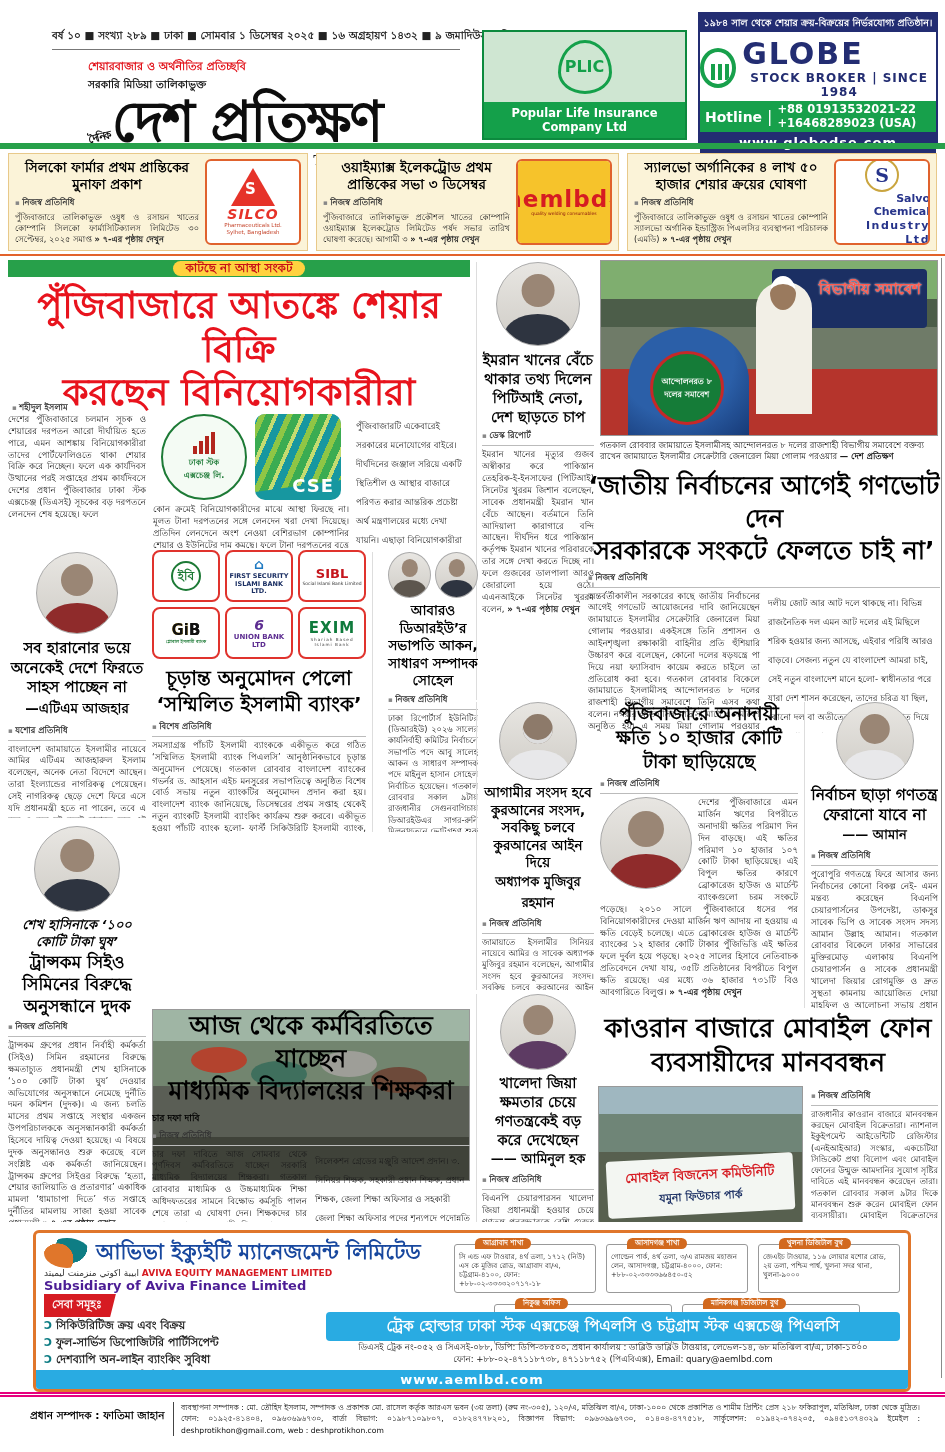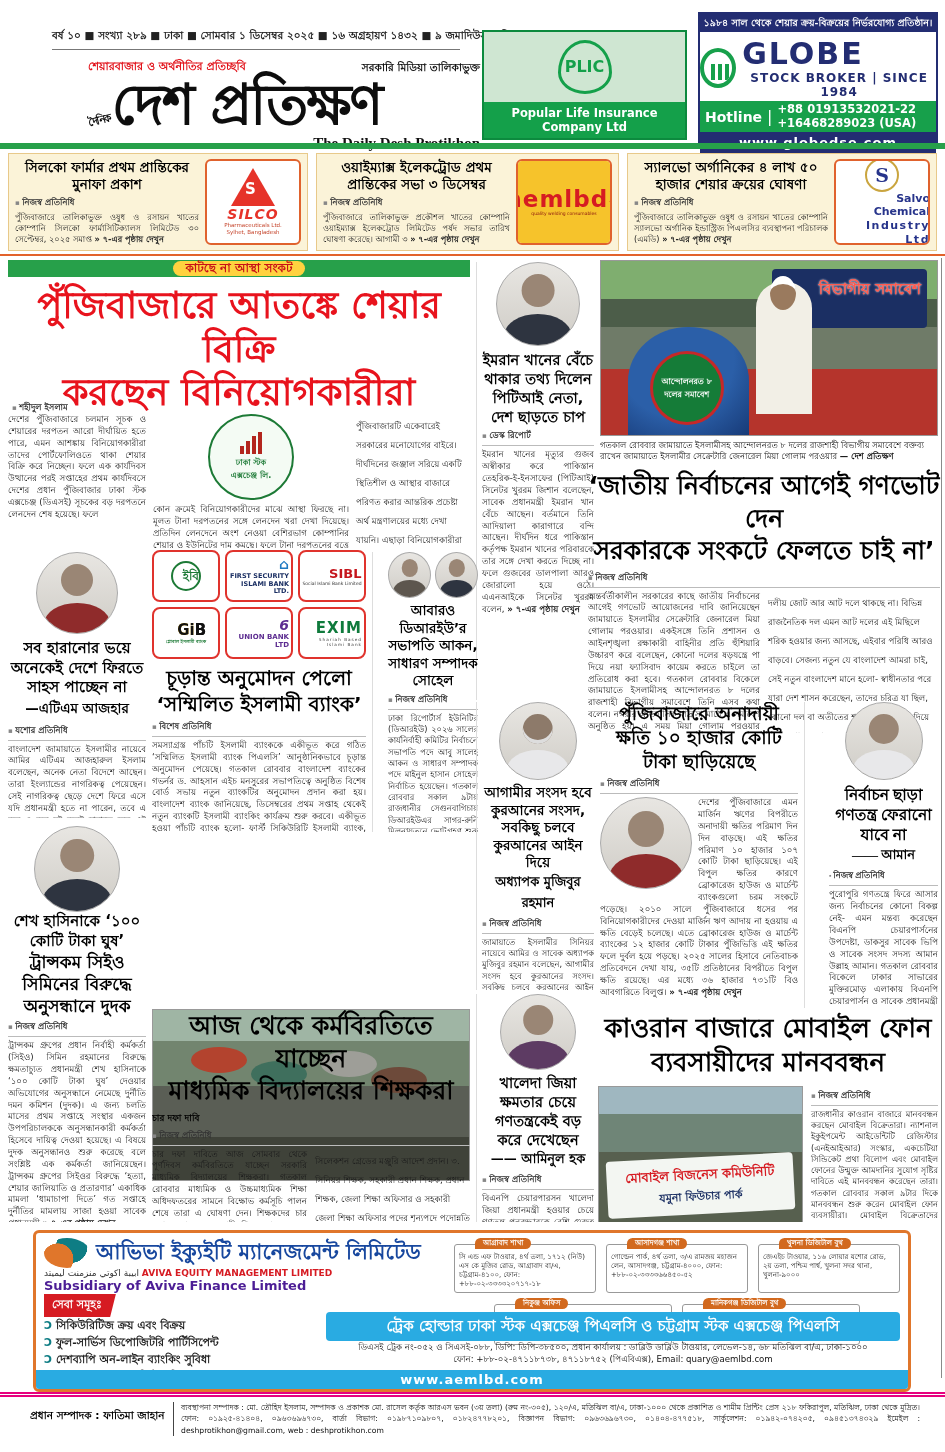--- a/index.html
+++ b/index.html
@@ -97,21 +97,21 @@
   
   .ph-crowd { background:linear-gradient(180deg,#9fb5a4 0 18%,#72856f 18% 45%,#5a5e55 45% 75%,#3f4239 75% 100%); }
   .ph-crowd::before { content:""; position:absolute; left:12%; top:22%; width:56px; height:26px; border-radius:50%; background:#b3432e; box-shadow:60px 14px 0 #3f6f5d, 130px 4px 0 #9e9e98, 180px 20px 0 #6d4a3a; }
   .ph-protest { background:linear-gradient(180deg,#9fb7c0 0 20%,#6f8577 20% 48%,#57604f 48% 100%); }
   .ph-protest .banner { position:absolute; left:4%; bottom:6%; width:92%; height:42%; background:#f3f6f2; border-radius:4px; transform:rotate(-3deg); display:flex; flex-direction:column; align-items:center; justify-content:center; gap:2px; }
   .ph-protest .banner .b1 { color:#d61b22; font-weight:bold; font-size:13px; }
   .ph-protest .banner .b2 { color:#1b2f63; font-weight:bold; font-size:11px; }
 
   
   .bank-grid { display:grid; grid-template-columns:repeat(3,1fr); gap:5px; }
-  .bank-card { background:#fff; border:2px solid #e0332d; border-radius:8px; height:52px; display:flex; flex-direction:column; align-items:center; justify-content:center; text-align:right; padding:2px; overflow:hidden; }
+  .bank-card { background:#fff; border:2px solid #e0332d; border-radius:8px; height:52px; display:flex; flex-direction:column; align-items:center; justify-content:center; text-align:center; padding:2px; overflow:hidden; }
   .bk-seal { width:30px; height:30px; border-radius:50%; border:2px solid #1d7a36; color:#1d7a36; font-size:12px; font-weight:bold; line-height:27px; }
   .bk-fsib { color:#1b2f63; font-weight:bold; font-size:6.5px; line-height:1.2; }
   .bk-fsib::before { content:"⌂"; display:block; color:#1f7ac2; font-size:14px; }
   .bk-sibl { color:#c5161d; font-weight:bold; font-size:13px; }
   .bk-sibl small { display:block; color:#333; font-size:4.5px; font-weight:normal; }
   .bk-gib { font-weight:bold; font-size:15px; color:#111; }
   .bk-gib b { color:#111; background:linear-gradient(90deg,#f6c32b 0 60%,#111 60%); -webkit-background-clip:text; }
   .bk-gib small { display:block; font-size:4.5px; color:#1d7a36; }
   .bk-union { color:#5d2d91; font-weight:bold; font-size:7px; }
   .bk-union::before { content:"6"; display:block; font-size:14px; color:#5d2d91; font-style:italic; }
@@ -144,21 +144,21 @@
   .edge { background:#8a8a8a; }
 </style>
 </head>
 <body>
 
 <div id="page">
 
   <div class="abs dateline" style="left:52px; top:28px; width:408px;">বর্ষ ১০ ■ সংখ্যা ২৮৯ ■ ঢাকা ■ সোমবার ১ ডিসেম্বর ২০২৫ ■ ১৬ অগ্রহায়ণ ১৪৩২ ■ ৯ জমাদিউস সানি ১৪৪৭</div>
 
   <div class="abs" style="left:88px; top:58px; width:392px;">
-    <div style="display:flex; justify-content:space-between; align-items:flex-end;">
+    <div style="display:flex; justify-content:space-between; flex-direction:column;">
       <span class="tag-red">শেয়ারবাজার ও অর্থনীতির প্রতিচ্ছবি</span>
       <span class="tag-black">সরকারি মিডিয়া তালিকাভুক্ত</span>
     </div>
     <div class="logo-bn"><span class="logo-daily">দৈনিক</span><span>দেশ প্রতিক্ষণ</span></div>
     <div style="display:flex; align-items:center; gap:6px; margin-top:2px;">
       <div class="logo-underline" style="flex:1;"></div>
       <div class="logo-en">The Daily Desh Protikhon</div>
     </div>
   </div>
 
@@ -245,20 +245,24 @@
       <div style="display:flex; gap:8px; justify-content:center;">
         <div class="dse-logo">
           <div class="dse-bars">
               <i style="height:8px"></i>
               <i style="height:13px"></i>
               <i style="height:18px"></i>
               <i style="height:22px"></i>
             </div>
           <div style="font-size:8px;"><span>ঢাকা স্টক</span><br><span>এক্সচেঞ্জ লি.</span></div>
         </div>
+        <div class="cse-logo">
+          <div class="cse-wave"></div>
+          <div class="cse-word">CSE</div>
+        </div>
       </div>
       <div class="body-txt" style="margin-top:4px;">কোন ক্রমেই বিনিয়োগকারীদের মাঝে আস্থা ফিরছে না। মূলত টানা দরপতনের সঙ্গে লেনদেন খরা দেখা দিয়েছে। প্রতিদিন লেনদেনে অংশ নেওয়া বেশিরভাগ কোম্পানির শেয়ার ও ইউনিটের দাম কমছে। ফলে টানা দরপতনের বৃত্তে আটকে গেছে দেশের পুঁজিবাজার। ফলে বলতে গেলে পেরেক' বসল। এদিন সূচকের বড় পতনে ৪১ পয়েন্ট উধাও হয়ে গেছে। টানা দরপতনে বিনিয়োগকারীরা ফোর্স সেল আতঙ্কে ভুগছেন। এমনকি কিছু কিছু ব্রোকারেজ হাউজ ফোর্স সেল শুরু করেছেন। তবে ছাত্র-জনতার বিপ্লবে শেখ হাসিনা সরকারের পতনের পর দেশের অর্থনীতির</div>
     </div>
     <div style="flex:1; min-width:0;">
       <span class="body-txt">পুঁজিবাজারটি একেবারেই সরকারের মনোযোগের বাইরে। দীর্ঘদিনের জঞ্জাল সরিয়ে একটি স্থিতিশীল ও আস্থার বাজারে পরিণত করার আন্তরিক প্রচেষ্টা অর্থ মন্ত্রণালয়ের মধ্যে দেখা যায়নি। এছাড়া বিনিয়োগকারীরা প্রধান উপদেষ্টা ড. মুহাম্মদ ইউনূসের হস্তক্ষেপ কামনা করছেন। তাছাড়া টানা দরপতনে প্রতিদিনই লেনদেন ও সূচক কমেছে। ফলে চরম আতঙ্ক ও অনিশ্চিত পুঁজিবাজারে সূচকের 'কফিনে আরেকটি</span>
       
     </div>
   </div>
 
   <div class="abs" style="left:476px; top:262px; width:118px; height:438px; overflow:hidden; border-left:1px solid #ddd; padding-left:5px;">
@@ -358,32 +362,32 @@
   </div>
 
   <div class="abs" style="left:600px; top:702px; width:198px; height:306px; overflow:hidden;">
     <div class="story-head" style="font-size:18.5px;">পুঁজিবাজারে অনাদায়ী ক্ষতি ১০ হাজার কোটি টাকা ছাড়িয়েছে</div>
     <div class="byline">নিজস্ব প্রতিনিধি</div>
     <div class="rule"></div>
     <div class="circ p-red" style="width:92px; height:92px; float:left; margin:0 6px 3px 0;"></div>
     <div class="body-txt"><span>দেশের পুঁজিবাজারে এমন মার্জিন ঋণের বিপরীতে অনাদায়ী ক্ষতির পরিমাণ দিন দিন বাড়ছে। এই ক্ষতির পরিমাণ ১০ হাজার ১০৭ কোটি টাকা ছাড়িয়েছে। এই বিপুল ক্ষতির কারণে ব্রোকারেজ হাউজ ও মার্চেন্ট ব্যাংকগুলো চরম সংকটে পড়েছে। ২০১০ সালে পুঁজিবাজারে ধসের পর বিনিয়োগকারীদের দেওয়া মার্জিন ঋণ আদায় না হওয়ায় এ ক্ষতি বেড়েই চলেছে। এতে ব্রোকারেজ হাউজ ও মার্চেন্ট ব্যাংকের ১২ হাজার কোটি টাকার পুঁজিভিত্তি এই ক্ষতির ফলে দুর্বল হয়ে পড়ছে। ২০২৫ সালের হিসাবে নেতিবাচক প্রতিবেদনে দেখা যায়, ৩৫টি প্রতিষ্ঠানের বিপরীতে বিপুল ক্ষতি রয়েছে। এর মধ্যে ৩৬ হাজার ৭৩১টি বিও আবগারিতে বিলুপ্ত।</span> <span class="jump">» ৭-এর পৃষ্ঠায় দেখুন</span></div>
   </div>
 
-  <div class="abs" style="left:804px; top:702px; width:134px; height:306px; overflow:hidden; border-left:1px solid #ddd; padding-left:24px;font-family:Liberation Serif, serif;">
+  <div class="abs" style="left:804px; top:702px; width:134px; height:306px; overflow:hidden; border-left:1px solid #ddd; padding-left:6px;">
     <div class="circ p-white" style="width:78px; height:78px; margin:0 auto;"></div>
     <div class="story-head" style="font-size:15.5px; margin-top:5px;">নির্বাচন ছাড়া গণতন্ত্র ফেরানো যাবে না</div>
     <div class="attr" style="font-size:13px;">—— আমান</div>
     <div class="byline">নিজস্ব প্রতিনিধি</div>
     <div class="rule"></div>
     <div class="body-txt"><span>পুরোপুরি গণতন্ত্রে ফিরে আসার জন্য নির্বাচনের কোনো বিকল্প নেই- এমন মন্তব্য করেছেন বিএনপি চেয়ারপার্সনের উপদেষ্টা, ডাকসুর সাবেক ভিপি ও সাবেক সংসদ সদস্য আমান উল্লাহ আমান। গতকাল রোববার বিকেলে ঢাকার সাভারের মুক্তিরমোড় এলাকায় বিএনপি চেয়ারপার্সন ও সাবেক প্রধানমন্ত্রী খালেদা জিয়ার রোগমুক্তি ও দ্রুত সুস্থতা কামনায় আয়োজিত দোয়া মাহফিল ও আলোচনা সভায় প্রধান অতিথির বক্তব্যে তিনি এ মন্তব্য করেন।</span> </div>
   </div>
 
   <div class="abs" style="left:8px; top:826px; width:138px; height:396px; overflow:hidden;">
     <div class="circ p-dark" style="width:86px; height:86px; margin:0 auto;"></div>
-    <div class="story-head" style="font-size:15px; ">শেখ হাসিনাকে ‘১০০ কোটি টাকা ঘুষ’</div>
+    <div class="story-head" style="font-size:13px; margin-top:5px;font-style:italic;">শেখ হাসিনাকে ‘১০০ কোটি টাকা ঘুষ’</div>
     <div class="story-head" style="font-size:17px;">ট্রান্সকম সিইও সিমিনের বিরুদ্ধে অনুসন্ধানে দুদক</div>
     <div class="byline">নিজস্ব প্রতিনিধি</div>
     <div class="rule"></div>
     <div class="body-txt"><span>ট্রান্সকম গ্রুপের প্রধান নির্বাহী কর্মকর্তা (সিইও) সিমিন রহমানের বিরুদ্ধে ক্ষমতাচ্যুত প্রধানমন্ত্রী শেখ হাসিনাকে ‘১০০ কোটি টাকা ঘুষ’ দেওয়ার অভিযোগের অনুসন্ধানে নেমেছে দুর্নীতি দমন কমিশন (দুদক)। এ জন্য চলতি মাসের প্রথম সপ্তাহে সংস্থার একজন উপপরিচালককে অনুসন্ধানকারী কর্মকর্তা হিসেবে দায়িত্ব দেওয়া হয়েছে। এ বিষয়ে দুদক অনুসন্ধানও শুরু করেছে বলে সংশ্লিষ্ট এক কর্মকর্তা জানিয়েছেন। ট্রান্সকম গ্রুপের সিইওর বিরুদ্ধে ‘হত্যা, শেয়ার জালিয়াতি ও প্রতারণার’ একাধিক মামলা ‘ধামাচাপা দিতে’ গত সপ্তাহে দুর্নীতির মামলায় সাজা হওয়া সাবেক প্রধানমন্ত্রী</span> <span class="jump">» ৭-এর পৃষ্ঠায় দেখুন</span></div>
   </div>
 
   <div class="abs photo ph-crowd" style="left:152px; top:833px; width:318px; height:172px;"></div>
 
   <div class="abs" style="left:152px; top:1010px; width:318px; height:212px; overflow:hidden;">
     <div class="story-head" style="font-size:25px;">

